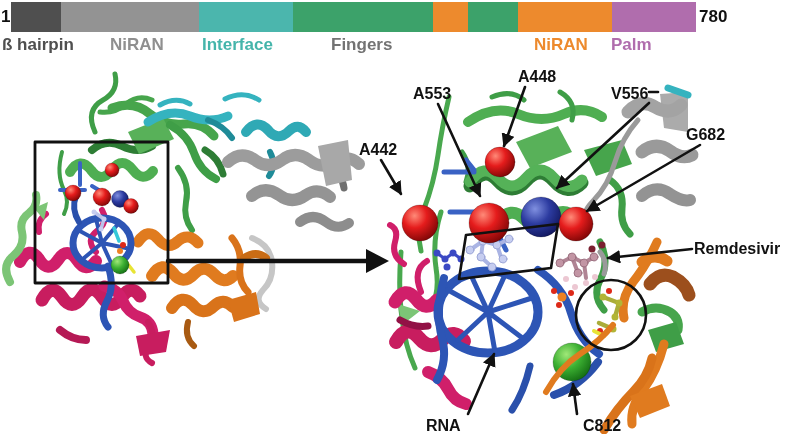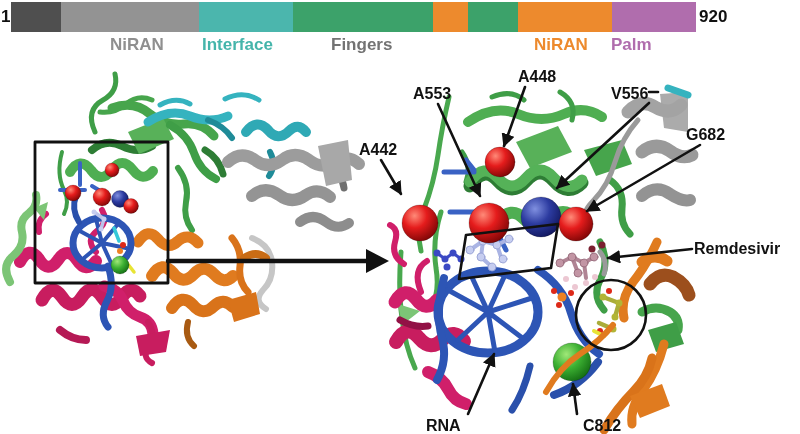--- a/index.html
+++ b/index.html
@@ -41,22 +41,23 @@
   <div class="bar">
     <span class="seg1"></span>
     <span class="seg2"></span>
     <span class="seg3"></span>
     <span class="seg4"></span>
     <span class="seg5"></span>
     <span class="seg6"></span>
     <span class="seg7"></span>
     <span class="seg8"></span>
   </div>
-  <div class="barnum num-right">920</div>
-
+  <div class="barnum num-right">780</div>
+
+  <div class="dlabel dl1">ß hairpin</div>
   <div class="dlabel dl2">NiRAN</div>
   <div class="dlabel dl3">Interface</div>
   <div class="dlabel dl4">Fingers</div>
   <div class="dlabel dl5">NiRAN</div>
   <div class="dlabel dl6">Palm</div>
 
   <svg class="canvas" width="800" height="434" viewBox="0 0 800 434">
     <defs>
       <radialGradient id="redG" cx="35%" cy="30%" r="75%">
         <stop offset="0%" stop-color="#ff8a78"></stop>

